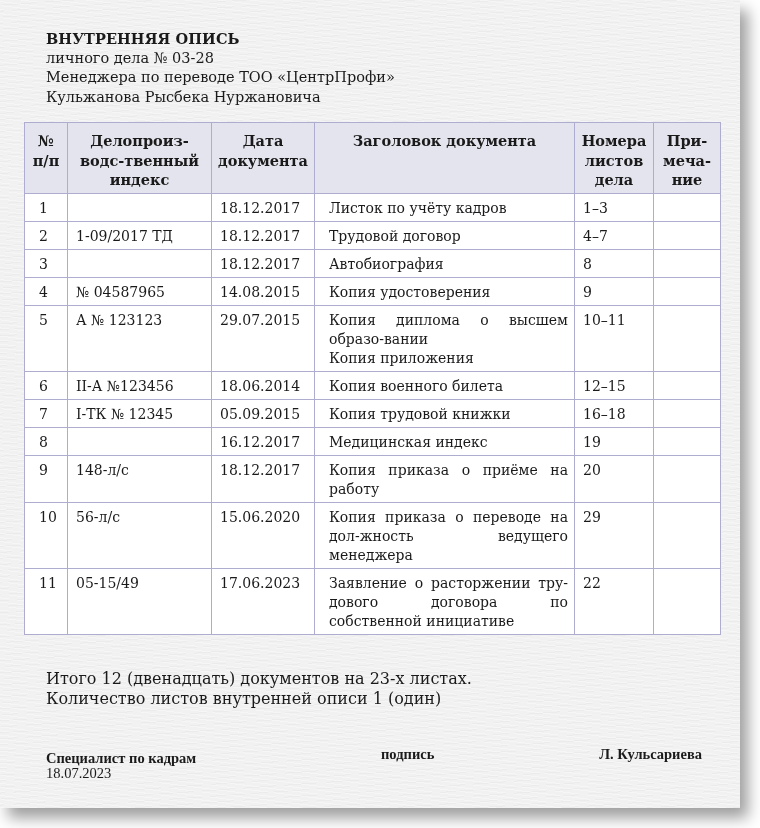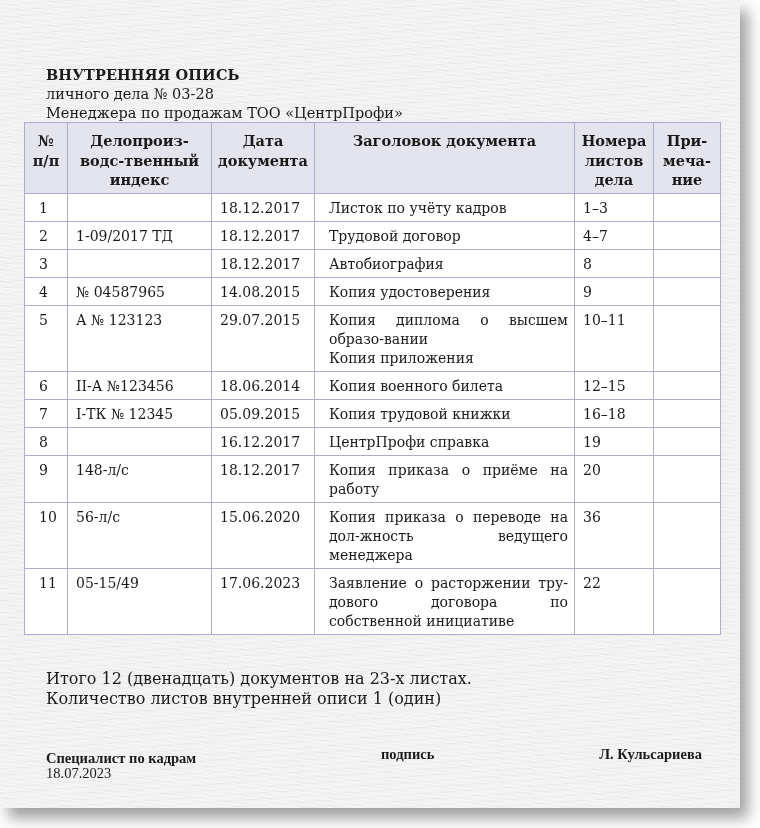--- a/index.html
+++ b/index.html
@@ -16,21 +16,21 @@
     background-color: #f1f1f1;
     background-image:
       repeating-linear-gradient(7deg, rgba(255,255,255,0.35) 0px, rgba(255,255,255,0.35) 1px, transparent 1px, transparent 4px),
       repeating-linear-gradient(-4deg, rgba(0,0,0,0.025) 0px, rgba(0,0,0,0.025) 1px, transparent 1px, transparent 6px);
     box-shadow: 8px 10px 14px rgba(0,0,0,0.38);
   }
   .header-block {
     position: absolute; left: 46px; top: 29px;
     font-size: 14.5px; line-height: 19.5px;
   }
-  .header-block .title { font-weight: bold; letter-spacing: 0.1px; margin-top: 36px; }
+  .header-block .title { font-weight: bold; letter-spacing: 0.1px; }
   table.inventory {
     position: absolute; left: 24px; top: 122px;
     width: 696px;
     border-collapse: collapse;
     table-layout: fixed;
     background: #ffffff;
     font-size: 14px;
   }
   table.inventory th, table.inventory td {
     border: 1.5px solid #aeaccf;
@@ -67,21 +67,21 @@
   .sig-name { position: absolute; right: 0; top: 0; font-weight: bold; }
 </style>
 </head>
 <body>
 
 <div class="paper">
 
   <div class="header-block">
     <div class="title">ВНУТРЕННЯЯ ОПИСЬ</div>
     <div>личного дела № 03-28</div>
-    <div>Менеджера по продажам ТОО «ЦентрПрофи»</div>
+    <div>Менеджера по переводе ТОО «ЦентрПрофи»</div>
     <div>Кульжанова Рысбека Нуржановича</div>
   </div>
 
   <table class="inventory">
     <colgroup>
       <col style="width:43px">
       <col style="width:144px">
       <col style="width:103px">
       <col style="width:260px">
       <col style="width:79px">
@@ -167,21 +167,21 @@
             <span>Копия трудовой книжки</span>
           </td>
           <td class="c-pages">16–18</td>
           <td class="c-note"></td>
         </tr>
         <tr>
           <td class="c-num">8</td>
           <td class="c-index"></td>
           <td class="c-date">16.12.2017</td>
           <td class="c-title">
-            <span>ЦентрПрофи справка</span>
+            <span>Медицинская индекс</span>
           </td>
           <td class="c-pages">19</td>
           <td class="c-note"></td>
         </tr>
         <tr>
           <td class="c-num">9</td>
           <td class="c-index">148-л/с</td>
           <td class="c-date">18.12.2017</td>
           <td class="c-title">
             <span>Копия приказа о приёме на работу</span>
@@ -189,21 +189,21 @@
           <td class="c-pages">20</td>
           <td class="c-note"></td>
         </tr>
         <tr>
           <td class="c-num">10</td>
           <td class="c-index">56-л/с</td>
           <td class="c-date">15.06.2020</td>
           <td class="c-title">
             <span>Копия приказа о переводе на дол-жность ведущего менеджера</span>
           </td>
-          <td class="c-pages">36</td>
+          <td class="c-pages">29</td>
           <td class="c-note"></td>
         </tr>
         <tr>
           <td class="c-num">11</td>
           <td class="c-index">05-15/49</td>
           <td class="c-date">17.06.2023</td>
           <td class="c-title">
             <span>Заявление о расторжении тру-дового договора по собственной инициативе</span>
           </td>
           <td class="c-pages">22</td>

